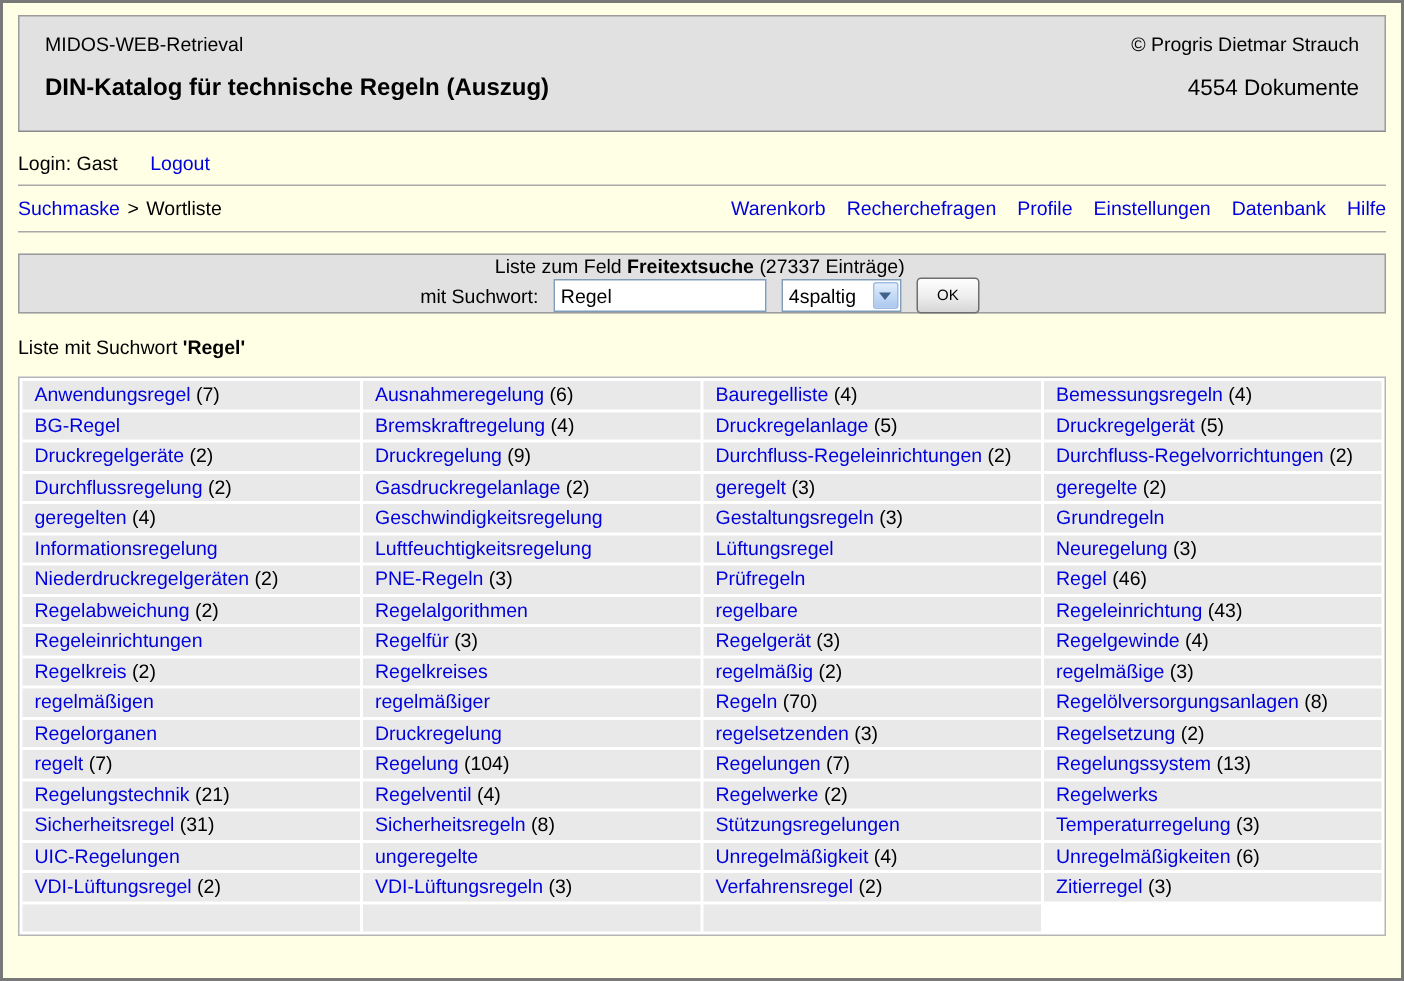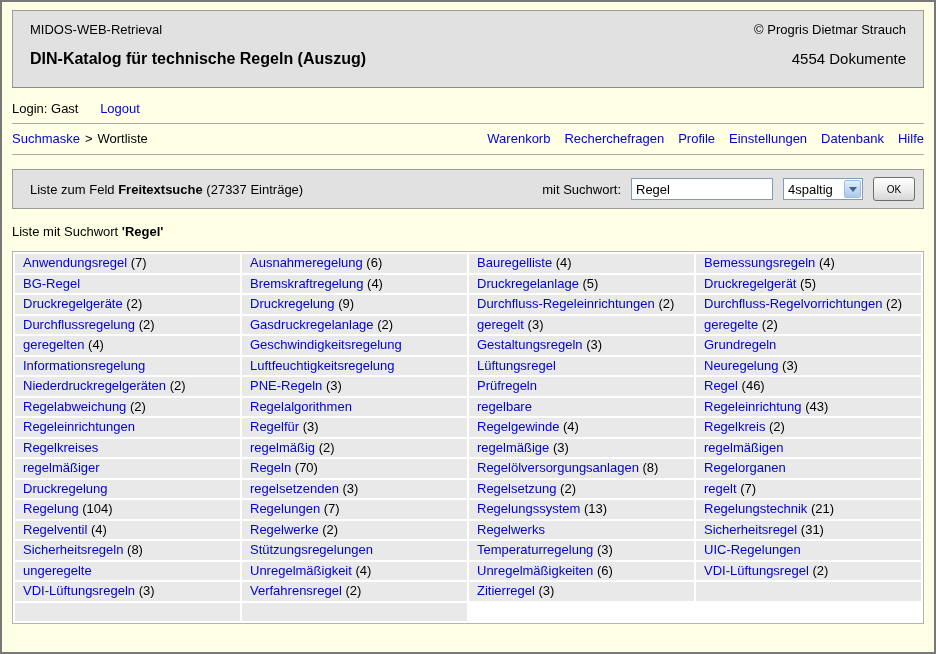--- a/index.html
+++ b/index.html
@@ -45,21 +45,22 @@
 
   
   .search-bar {
     margin-top: 14px;
     height: 40px;
     background: #E1E1E1;
     border: 1px solid #9C9C9C;
     display: flex;
     justify-content: space-between;
     align-items: center;
-    padding: 0 8px 0 17px;
+    padding: 0 20px 0 17px;
+    flex-direction: column;
   }
   .search-left .bold { font-weight: bold; }
   .search-right { display: flex; align-items: center; gap: 10px; }
   .search-input {
     width: 142px; height: 22px;
     border: 1px solid #7F9DB9;
     background: #fff;
     font-family: "Liberation Sans", sans-serif;
     font-size: 13px;
     padding: 1px 4px;
@@ -213,20 +214,21 @@
         <div class="cell"><a href="#">Niederdruckregelgeräten</a><span class="count"> (2)</span></div>
         <div class="cell"><a href="#">PNE-Regeln</a><span class="count"> (3)</span></div>
         <div class="cell"><a href="#">Prüfregeln</a></div>
         <div class="cell"><a href="#">Regel</a><span class="count"> (46)</span></div>
         <div class="cell"><a href="#">Regelabweichung</a><span class="count"> (2)</span></div>
         <div class="cell"><a href="#">Regelalgorithmen</a></div>
         <div class="cell"><a href="#">regelbare</a></div>
         <div class="cell"><a href="#">Regeleinrichtung</a><span class="count"> (43)</span></div>
         <div class="cell"><a href="#">Regeleinrichtungen</a></div>
         <div class="cell"><a href="#">Regelfür</a><span class="count"> (3)</span></div>
+        <div class="cell"><a href="#">Regelgerät</a><span class="count"> (3)</span></div>
         <div class="cell"><a href="#">Regelgewinde</a><span class="count"> (4)</span></div>
         <div class="cell"><a href="#">Regelkreis</a><span class="count"> (2)</span></div>
         <div class="cell"><a href="#">Regelkreises</a></div>
         <div class="cell"><a href="#">regelmäßig</a><span class="count"> (2)</span></div>
         <div class="cell"><a href="#">regelmäßige</a><span class="count"> (3)</span></div>
         <div class="cell"><a href="#">regelmäßigen</a></div>
         <div class="cell"><a href="#">regelmäßiger</a></div>
         <div class="cell"><a href="#">Regeln</a><span class="count"> (70)</span></div>
         <div class="cell"><a href="#">Regelölversorgungsanlagen</a><span class="count"> (8)</span></div>
         <div class="cell"><a href="#">Regelorganen</a></div>

